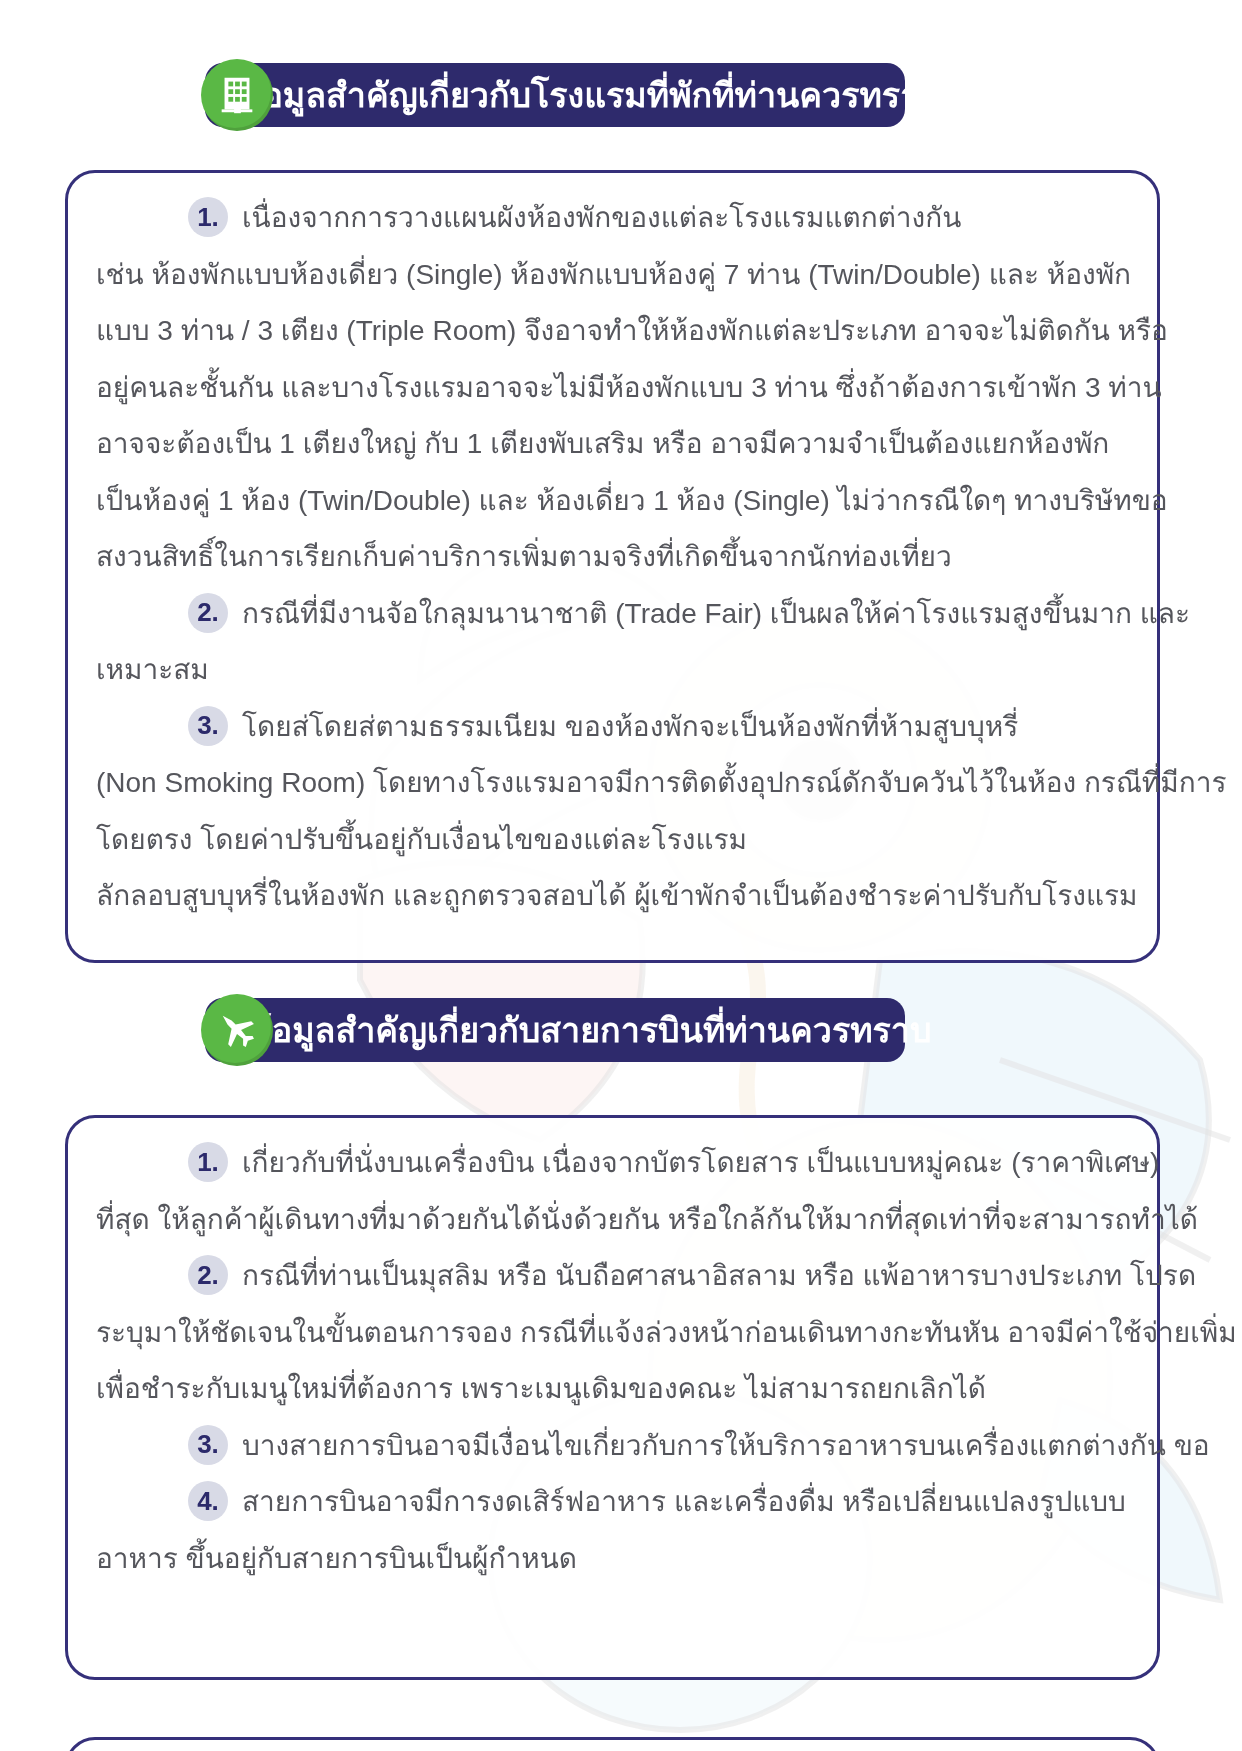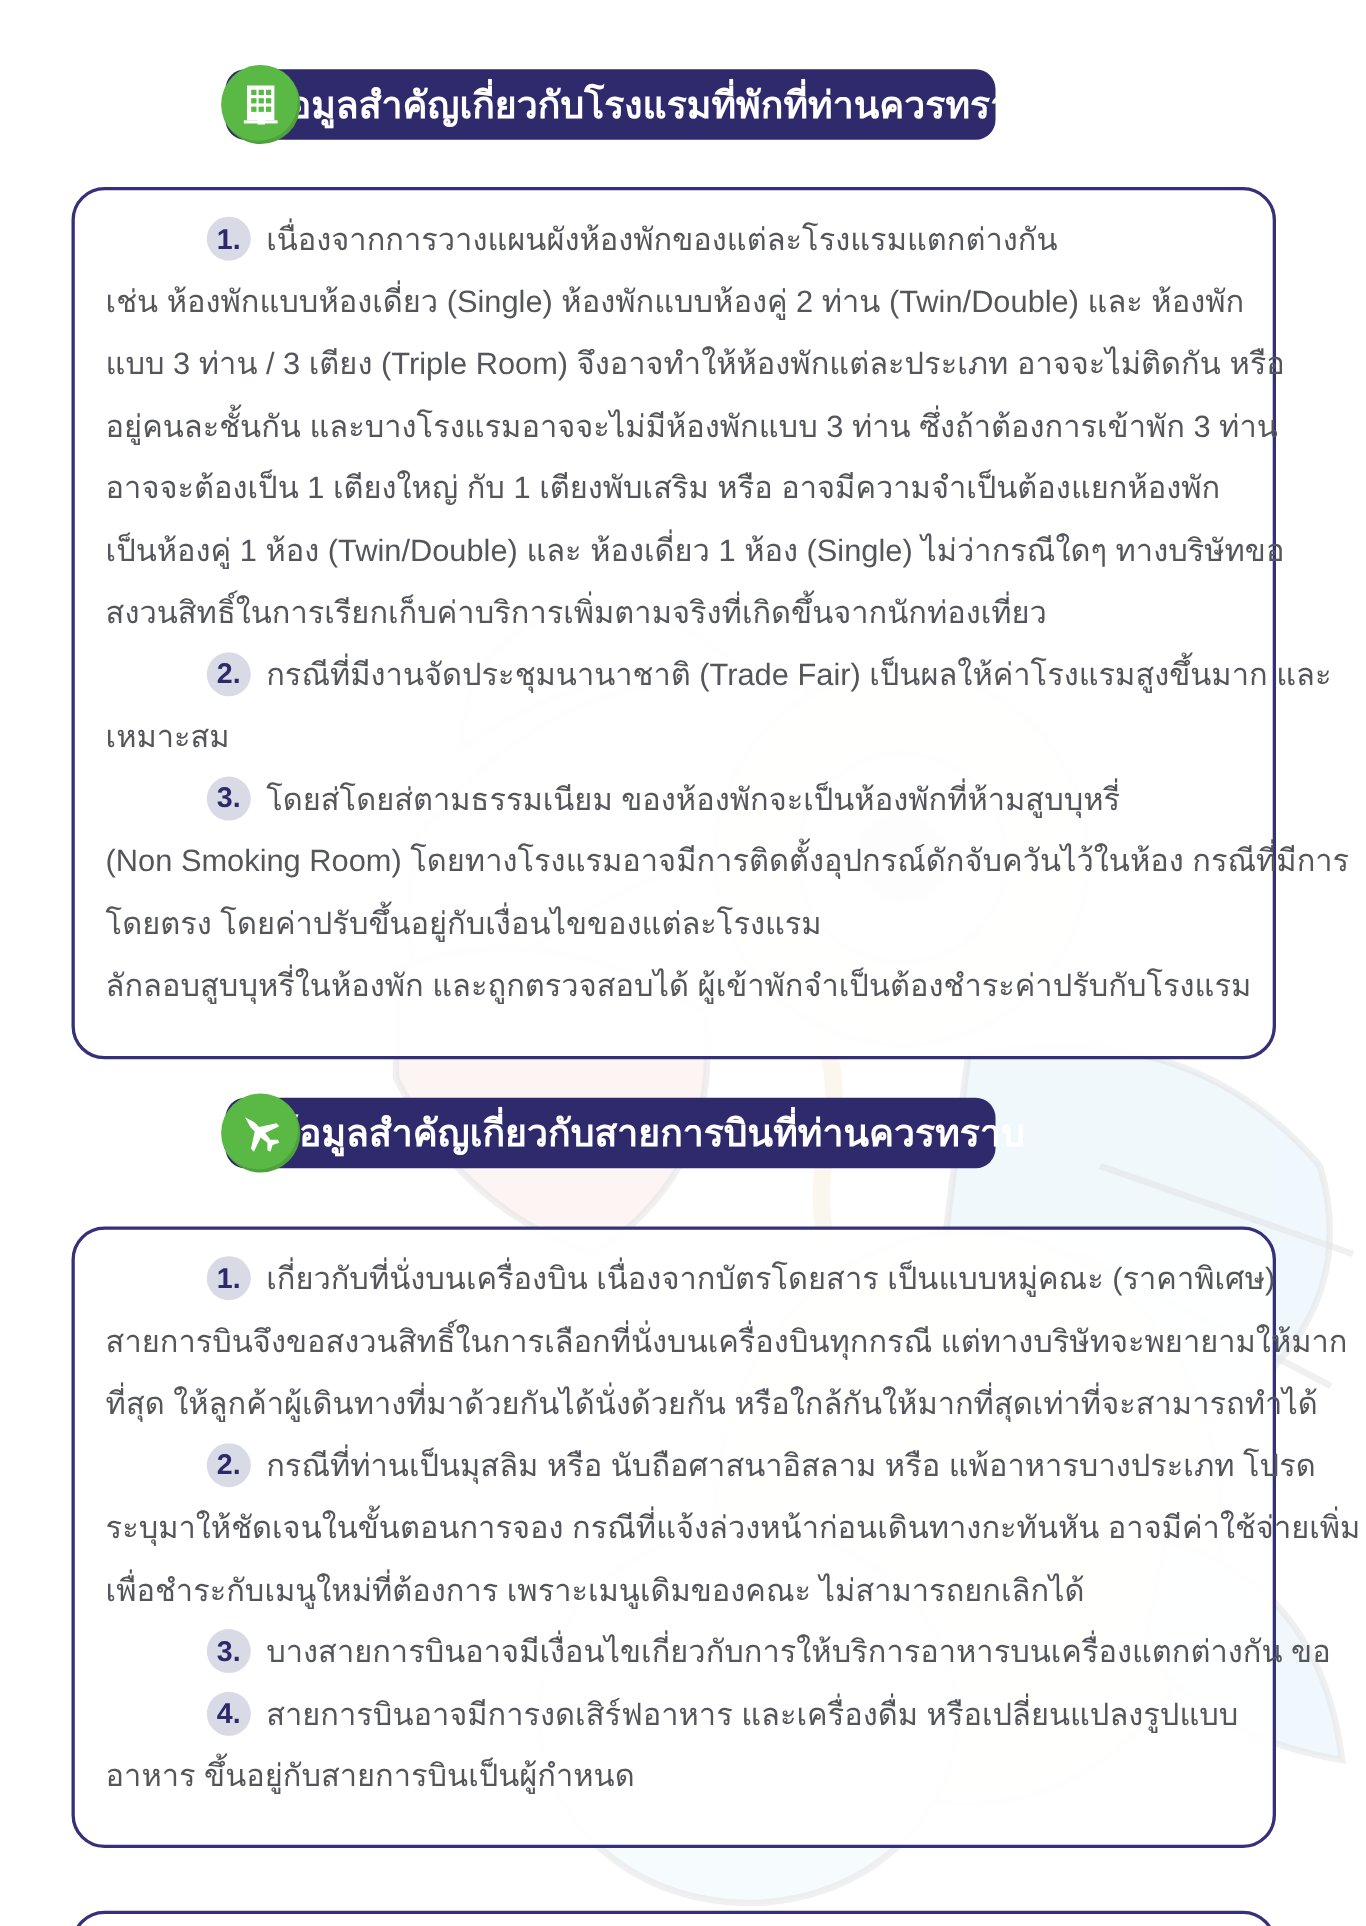--- a/index.html
+++ b/index.html
@@ -99,30 +99,30 @@
       </svg>
     </div>
     <span class="pill-title">ข้อมูลสำคัญเกี่ยวกับโรงแรมที่พักที่ท่านควรทราบ</span>
   </div>
 
   <div class="box" style="top:170px;height:793px;">
     <div class="line first">
       <span class="badge">1.</span>
       <span>เนื่องจากการวางแผนผังห้องพักของแต่ละโรงแรมแตกต่างกัน</span>
     </div>
-    <div class="line">เช่น ห้องพักแบบห้องเดี่ยว (Single) ห้องพักแบบห้องคู่ 2 ท่าน (Twin/Double) และ ห้องพัก</div>
+    <div class="line">เช่น ห้องพักแบบห้องเดี่ยว (Single) ห้องพักแบบห้องคู่ 7 ท่าน (Twin/Double) และ ห้องพัก</div>
     <div class="line">แบบ 3 ท่าน / 3 เตียง (Triple Room) จึงอาจทำให้ห้องพักแต่ละประเภท อาจจะไม่ติดกัน หรือ</div>
     <div class="line">อยู่คนละชั้นกัน และบางโรงแรมอาจจะไม่มีห้องพักแบบ 3 ท่าน ซึ่งถ้าต้องการเข้าพัก 3 ท่าน</div>
     <div class="line">อาจจะต้องเป็น 1 เตียงใหญ่ กับ 1 เตียงพับเสริม หรือ อาจมีความจำเป็นต้องแยกห้องพัก</div>
     <div class="line">เป็นห้องคู่ 1 ห้อง (Twin/Double) และ ห้องเดี่ยว 1 ห้อง (Single) ไม่ว่ากรณีใดๆ ทางบริษัทขอ</div>
     <div class="line">สงวนสิทธิ์ในการเรียกเก็บค่าบริการเพิ่มตามจริงที่เกิดขึ้นจากนักท่องเที่ยว</div>
 
     <div class="line first">
       <span class="badge">2.</span>
-      <span>กรณีที่มีงานจัดประชุมนานาชาติ (Trade Fair) เป็นผลให้ค่าโรงแรมสูงขึ้นมาก และ</span>
+      <span>กรณีที่มีงานจัอใกลุมนานาชาติ (Trade Fair) เป็นผลให้ค่าโรงแรมสูงขึ้นมาก และ</span>
     </div>
     <div class="line">เหมาะสม</div>
 
     <div class="line first">
       <span class="badge">3.</span>
       <span>โดยส่โดยส่ตามธรรมเนียม ของห้องพักจะเป็นห้องพักที่ห้ามสูบบุหรี่</span>
     </div>
     <div class="line">(Non Smoking Room) โดยทางโรงแรมอาจมีการติดตั้งอุปกรณ์ดักจับควันไว้ในห้อง กรณีที่มีการ</div>
     <div class="line">โดยตรง โดยค่าปรับขึ้นอยู่กับเงื่อนไขของแต่ละโรงแรม</div>
     <div class="line">ลักลอบสูบบุหรี่ในห้องพัก และถูกตรวจสอบได้ ผู้เข้าพักจำเป็นต้องชำระค่าปรับกับโรงแรม</div>
@@ -137,21 +137,20 @@
       </svg>
     </div>
     <span class="pill-title">ข้อมูลสำคัญเกี่ยวกับสายการบินที่ท่านควรทราบ</span>
   </div>
 
   <div class="box" style="top:1115px;height:565px;">
     <div class="line first">
       <span class="badge">1.</span>
       <span>เกี่ยวกับที่นั่งบนเครื่องบิน เนื่องจากบัตรโดยสาร เป็นแบบหมู่คณะ (ราคาพิเศษ)</span>
     </div>
-    <div class="line">สายการบินจึงขอสงวนสิทธิ์ในการเลือกที่นั่งบนเครื่องบินทุกกรณี แต่ทางบริษัทจะพยายามให้มาก</div>
     <div class="line">ที่สุด ให้ลูกค้าผู้เดินทางที่มาด้วยกันได้นั่งด้วยกัน หรือใกล้กันให้มากที่สุดเท่าที่จะสามารถทำได้</div>
 
     <div class="line first">
       <span class="badge">2.</span>
       <span>กรณีที่ท่านเป็นมุสลิม หรือ นับถือศาสนาอิสลาม หรือ แพ้อาหารบางประเภท โปรด</span>
     </div>
     <div class="line">ระบุมาให้ชัดเจนในขั้นตอนการจอง กรณีที่แจ้งล่วงหน้าก่อนเดินทางกะทันหัน อาจมีค่าใช้จ่ายเพิ่ม</div>
     <div class="line">เพื่อชำระกับเมนูใหม่ที่ต้องการ เพราะเมนูเดิมของคณะ ไม่สามารถยกเลิกได้</div>
 
     <div class="line first">

